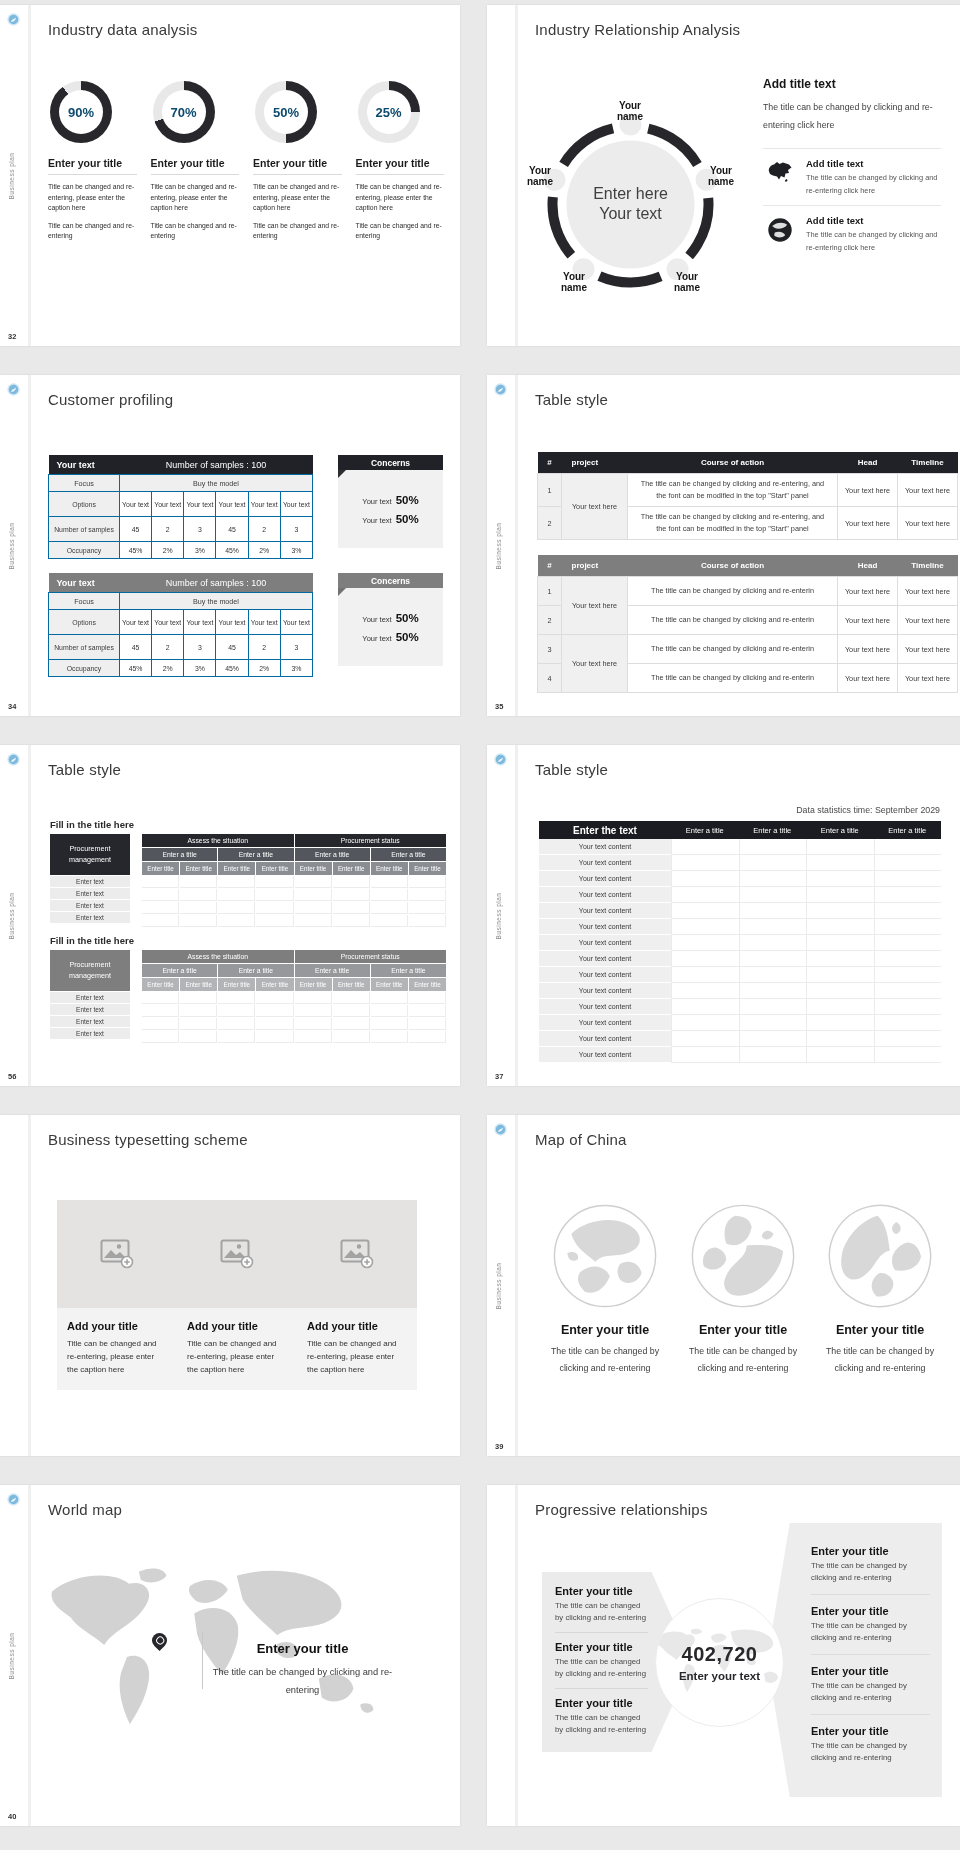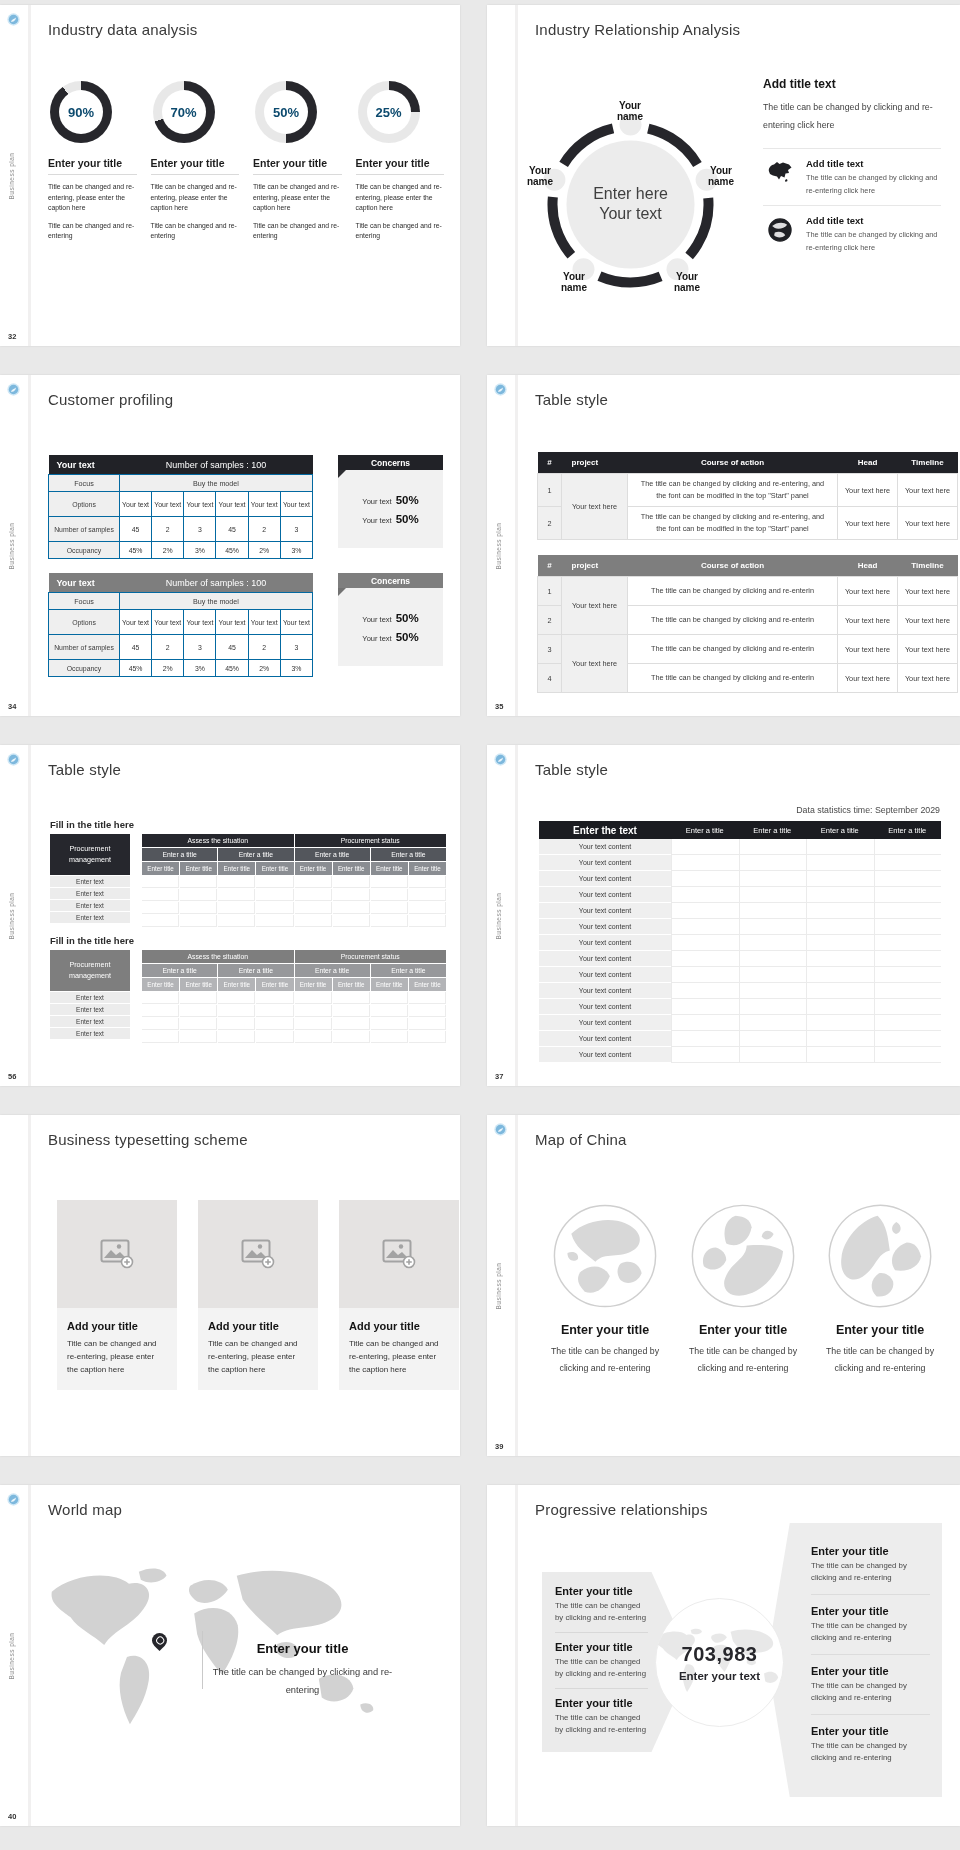--- a/index.html
+++ b/index.html
@@ -97,21 +97,21 @@
 
   
   .note37{position:absolute;top:60px;right:6px;font-size:8.8px;color:#4a4a4a}
   .t37{position:absolute;top:76px;left:4px;width:402px;display:grid;grid-template-columns:132px 1fr 1fr 1fr 1fr}
   .th37{background:#1b1c21;color:#fff;height:18px;display:flex;align-items:center;justify-content:center;font-size:7.5px}
   .th37.main{font-size:10px;font-weight:bold}
   .tl37{background:#efefef;font-size:7px;color:#3a3a3a;height:15px;display:flex;align-items:center;justify-content:center;border-bottom:1px solid #fff}
   .c37{display:block;background:#fff;border-bottom:1px solid #ebebeb;border-left:1px solid #ebebeb;height:15px}
 
   
-  .cards38{position:absolute;top:85px;left:9px;display:flex;gap:21px}
+  .cards38{position:absolute;top:85px;left:9px;display:flex;}
   .card38{width:120px}
   .imgph{height:108px;background:#e5e3e2;display:flex;align-items:center;justify-content:center}
   .ctxt{background:#f3f3f3;padding:12px 10px 14px}
   .ct-t{font-size:11px;font-weight:bold;color:#141414}
   .ct-c{margin-top:6px;font-size:8px;line-height:1.6;color:#333}
 
   
   .col39{position:absolute;width:134px;text-align:center}
   .c39a{left:3px;top:88px}.c39b{left:141px;top:88px}.c39c{left:278px;top:88px}
   .globe{width:106px;height:106px;display:inline-block}
@@ -910,21 +910,21 @@
         <div class="i41">
           <div class="i41t">Enter your title</div>
           <div class="i41c">The title can be changed by clicking and re-entering</div>
         </div>
       </div>
 
     <div class="circ41">
       <svg class="c41map" viewBox="0 0 360 200">
           <use href="#sym-worldmap"></use>
         </svg>
-      <div class="v41">703,983</div>
+      <div class="v41">402,720</div>
       <div class="l41">Enter your text</div>
     </div>
 
     <div class="shape41r">
 
         <div class="i41">
           <div class="i41t">Enter your title</div>
           <div class="i41c">The title can be changed by clicking and re-entering</div>
         </div>
 

